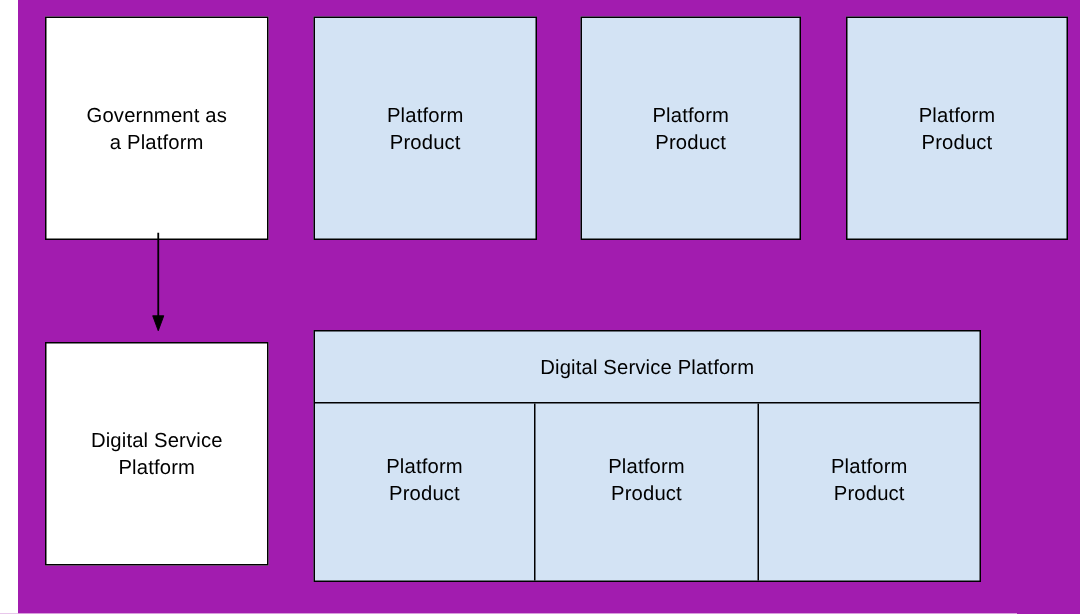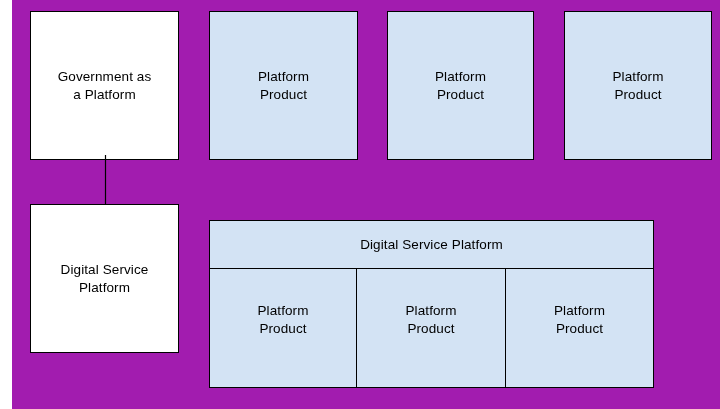--- a/index.html
+++ b/index.html
@@ -49,21 +49,21 @@
   
   .box-gov {
     left: 18px;
     top: 11px;
     width: 149px;
     height: 149px;
   }
 
   .box-dsp {
     left: 18px;
-    top: 204px;
+    top: 228px;
     width: 149px;
     height: 149px;
   }
 
   
   .prod-a {
     left: 197px;
     top: 11px;
     width: 149px;
     height: 149px;

